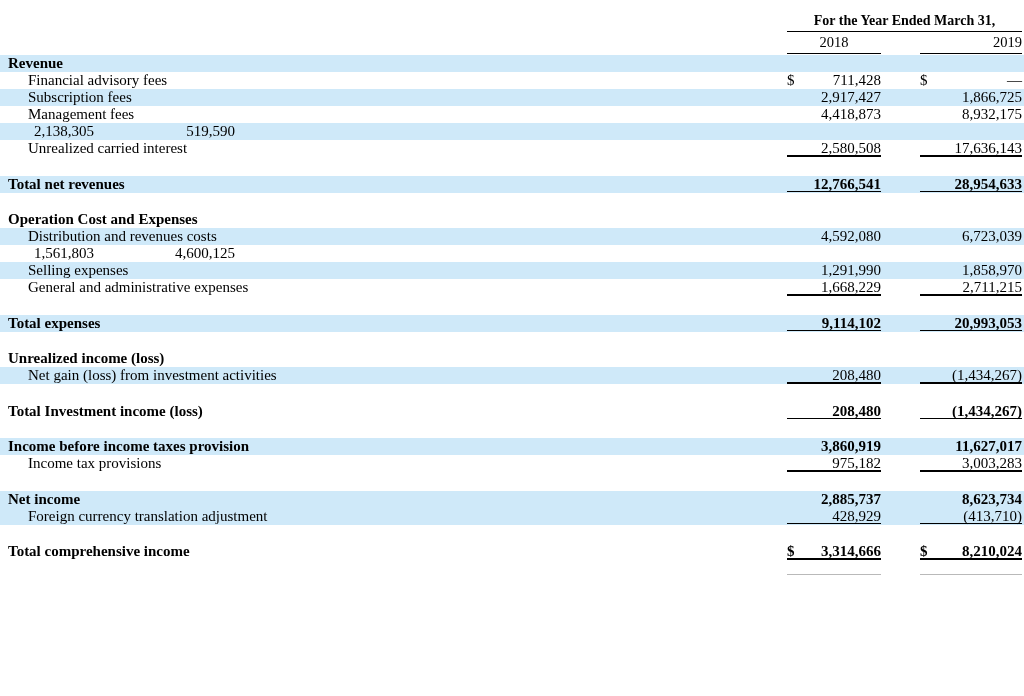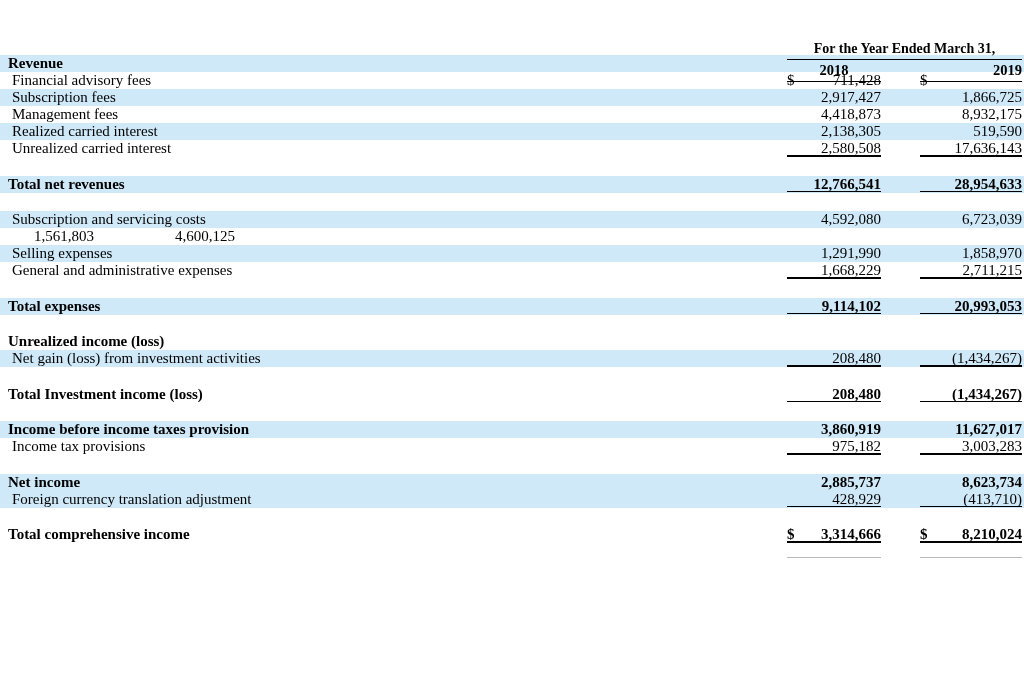--- a/index.html
+++ b/index.html
@@ -10,37 +10,37 @@
     font-family: "Liberation Serif", "DejaVu Serif", serif;
   }
   .page { width: 1024px; height: 696px; position: relative; }
 
   
   .head { padding-top: 13px; height: 55px; display: flex; }
   .head-spacer { flex: 1; }
   .head-right { width: 235px; margin-right: 2px; }
   .head-title {
     text-align: center; font-weight: bold; font-size: 14px;
-    white-space: nowrap; border-bottom: 1.5px solid #000; padding-bottom: 2px; margin-top: 28px;
+    white-space: nowrap; border-bottom: 1.5px solid #000; padding-bottom: 2px;
   }
   .years { display: flex; justify-content: space-between; margin-top: 2px; }
   .year {
-    font-weight: bold; font-size: 14.5px; text-align: center;
+    font-weight: normal; font-size: 14.5px; text-align: center;
     border-bottom: 1.5px solid #000; padding-bottom: 2px;
   }
   .y1 { width: 94px; }
   .y2 { width: 102px; text-align: right; }
 
   
   .row { display: flex; align-items: center; height: 17px; font-size: 15px; }
   .spacer { height: 18.5px; }
   .bg-blue { background: #cfe9f9; }
   .bold { font-weight: bold; }
   .label { flex: 1; padding-left: 8px; white-space: nowrap; overflow: hidden; }
-  .indent .label { padding-left: 12px; }
+  .indent .label { padding-left: 28px; }
 
   .col {
     position: relative; height: 100%;
     display: flex; align-items: center;
   }
   .c1 { width: 94px; margin-right: 39px; }
   .c2 { width: 102px; margin-right: 2px; }
   .d { text-align: left; }
   .v { margin-left: auto; white-space: nowrap; }
 
@@ -114,21 +114,20 @@
     <div class="col c1">
       <span class="d"></span>
       <span class="v">4,418,873</span>
     </div>
     <div class="col c2">
       <span class="d"></span>
       <span class="v">8,932,175</span>
     </div>
   </div>
       <div class="row bg-blue indent">
-    <div class="label">Realized carried interest</div>
     <div class="col c1">
       <span class="d"></span>
       <span class="v">2,138,305</span>
     </div>
     <div class="col c2">
       <span class="d"></span>
       <span class="v">519,590</span>
     </div>
   </div>
       <div class="row indent">
@@ -148,22 +147,33 @@
     <div class="col c1 u">
       <span class="d"></span>
       <span class="v">12,766,541</span>
     </div>
     <div class="col c2 u">
       <span class="d"></span>
       <span class="v">28,954,633</span>
     </div>
   </div>
       <div class="spacer"></div>
-      <div class="row bg-blue indent">
-    <div class="label">Subscription and servicing costs</div>
+      <div class="row bold">
+    <div class="label">Operation Cost and Expenses</div>
+    <div class="col c1">
+      <span class="d"></span>
+      <span class="v"></span>
+    </div>
+    <div class="col c2">
+      <span class="d"></span>
+      <span class="v"></span>
+    </div>
+  </div>
+      <div class="row bg-blue indent">
+    <div class="label">Distribution and revenues costs</div>
     <div class="col c1">
       <span class="d"></span>
       <span class="v">4,592,080</span>
     </div>
     <div class="col c2">
       <span class="d"></span>
       <span class="v">6,723,039</span>
     </div>
   </div>
       <div class="row indent">

